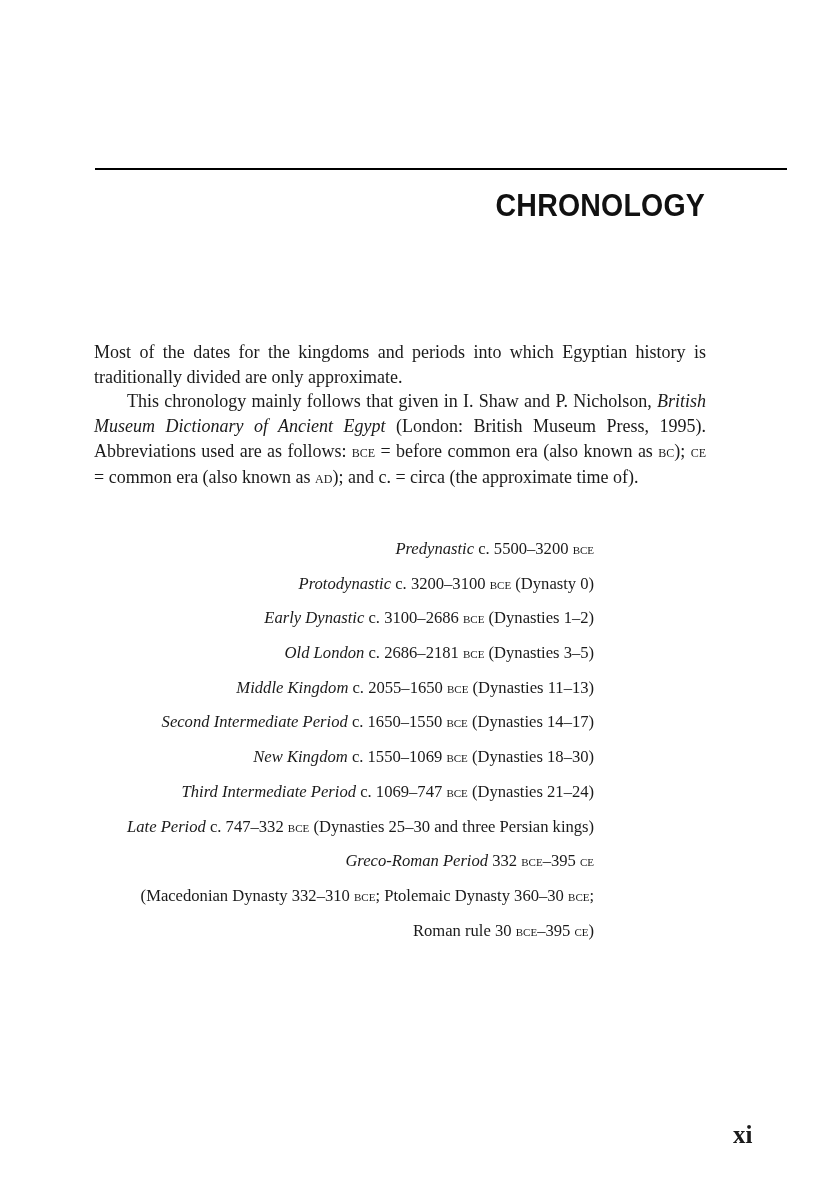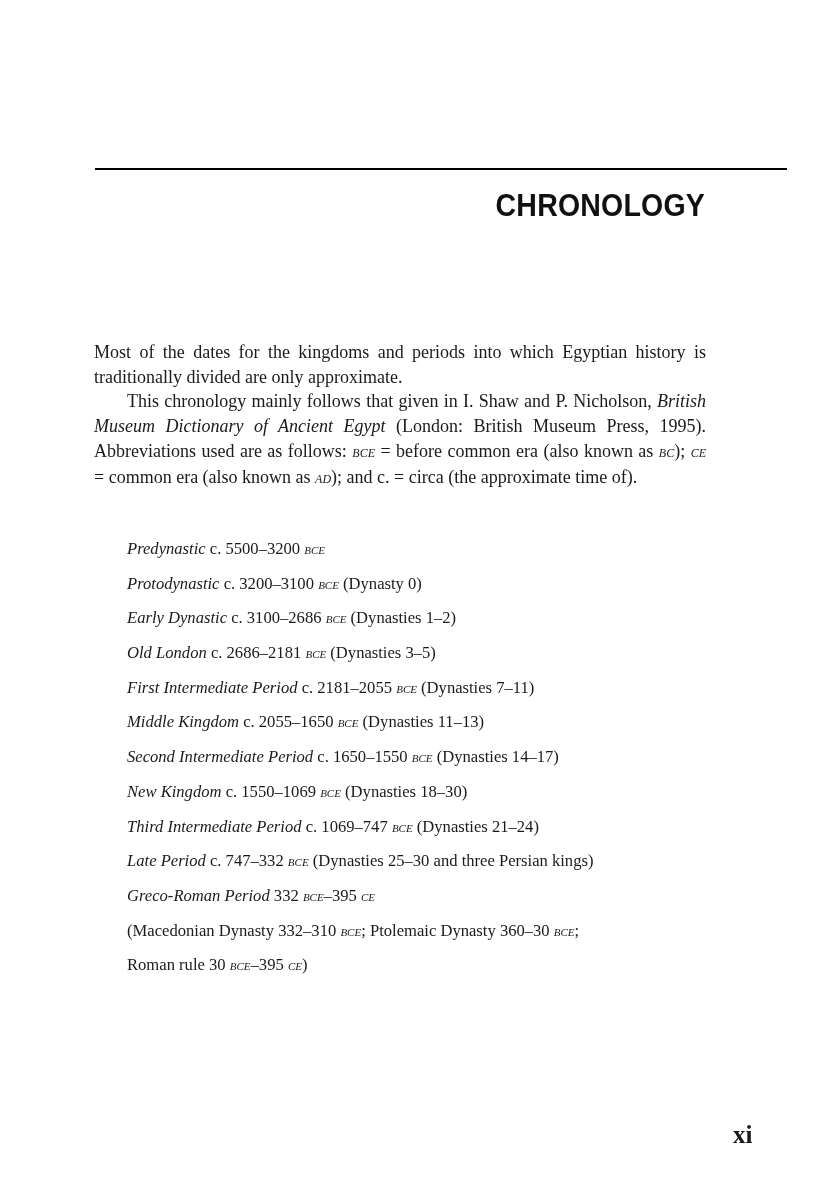--- a/index.html
+++ b/index.html
@@ -5,43 +5,42 @@
   html, body { margin: 0; padding: 0; background: #ffffff; }
   body { width: 840px; height: 1191px; position: relative; overflow: hidden;
          font-family: "Liberation Serif", "DejaVu Serif", serif; color: #1a1a1a; }
   .rule { position: absolute; left: 95px; top: 168px; width: 692px; height: 2px; background: #000; }
   .title { position: absolute; left: 95px; width: 610px; top: 188px; text-align: right;
            font-family: "Liberation Sans", "DejaVu Sans", sans-serif; font-weight: bold;
            font-size: 31px; letter-spacing: 0.2px; color: #111; transform: scaleX(0.92); transform-origin: right; }
   .intro { position: absolute; left: 94px; top: 340px; width: 612px; font-size: 18px; line-height: 24.7px; text-align: justify; }
   .intro p { margin: 0; }
   .intro p.indent { text-indent: 33px; }
-  .sc { font-variant: small-caps; text-transform: lowercase; font-size: 0.95em; font-style: italic; }
+  .sc { font-variant: small-caps; text-transform: lowercase; font-size: 0.95em; }
   .list { position: absolute; left: 127px; top: 537px; font-size: 16.6px; }
-  .list .item { height: 34.7px; line-height: 24px; white-space: nowrap; }
+  .list .item { height: 34.7px; line-height: 24px; white-space: nowrap; text-align: right; }
   .folio { position: absolute; left: 733px; top: 1121px; font-weight: bold; font-size: 25px; }
   i { font-style: italic; }
 </style>
 </head>
 <body>
 
 <div class="rule"></div>
 <div class="title">CHRONOLOGY</div>
 
 <div class="intro">
   <p>Most of the dates for the kingdoms and periods into which Egyptian history is traditionally divided are only approximate.</p>
   <p class="indent"><span>This chronology mainly follows that given in I. Shaw and P. Nicholson, </span><i>British Museum Dictionary of Ancient Egypt</i><span> (London: British Museum Press, 1995). Abbreviations used are as follows: </span><span class="sc">BCE</span><span> = before common era (also known as </span><span class="sc">BC</span><span>); </span><span class="sc">CE</span><span> = common era (also known as </span><span class="sc">AD</span><span>); and c. = circa (the approximate time of).</span></p>
 </div>
 
 <div class="list">
   <div class="item"><i>Predynastic</i><span> c. 5500–3200 </span><span class="sc">BCE</span><span></span></div>
   <div class="item"><i>Protodynastic</i><span> c. 3200–3100 </span><span class="sc">BCE</span><span> (Dynasty 0)</span></div>
   <div class="item"><i>Early Dynastic</i><span> c. 3100–2686 </span><span class="sc">BCE</span><span> (Dynasties 1–2)</span></div>
   <div class="item"><i>Old London</i><span> c. 2686–2181 </span><span class="sc">BCE</span><span> (Dynasties 3–5)</span></div>
-  <div class="item"><i>First Intermediate Period</i><span> c. 2181–2055 </span><span class="sc">BCE</span><span> (Dynasties 7–11)</span></div>
   <div class="item"><i>Middle Kingdom</i><span> c. 2055–1650 </span><span class="sc">BCE</span><span> (Dynasties 11–13)</span></div>
   <div class="item"><i>Second Intermediate Period</i><span> c. 1650–1550 </span><span class="sc">BCE</span><span> (Dynasties 14–17)</span></div>
   <div class="item"><i>New Kingdom</i><span> c. 1550–1069 </span><span class="sc">BCE</span><span> (Dynasties 18–30)</span></div>
   <div class="item"><i>Third Intermediate Period</i><span> c. 1069–747 </span><span class="sc">BCE</span><span> (Dynasties 21–24)</span></div>
   <div class="item"><i>Late Period</i><span> c. 747–332 </span><span class="sc">BCE</span><span> (Dynasties 25–30 and three Persian kings)</span></div>
   <div class="item"><i>Greco-Roman Period</i><span> 332 </span><span class="sc">BCE</span><span>–395 </span><span class="sc">CE</span></div>
   <div class="item"><span>(Macedonian Dynasty 332–310 </span><span class="sc">BCE</span><span>; Ptolemaic Dynasty 360–30 </span><span class="sc">BCE</span><span>;</span></div>
   <div class="item"><span>Roman rule 30 </span><span class="sc">BCE</span><span>–395 </span><span class="sc">CE</span><span>)</span></div>
 </div>
 

